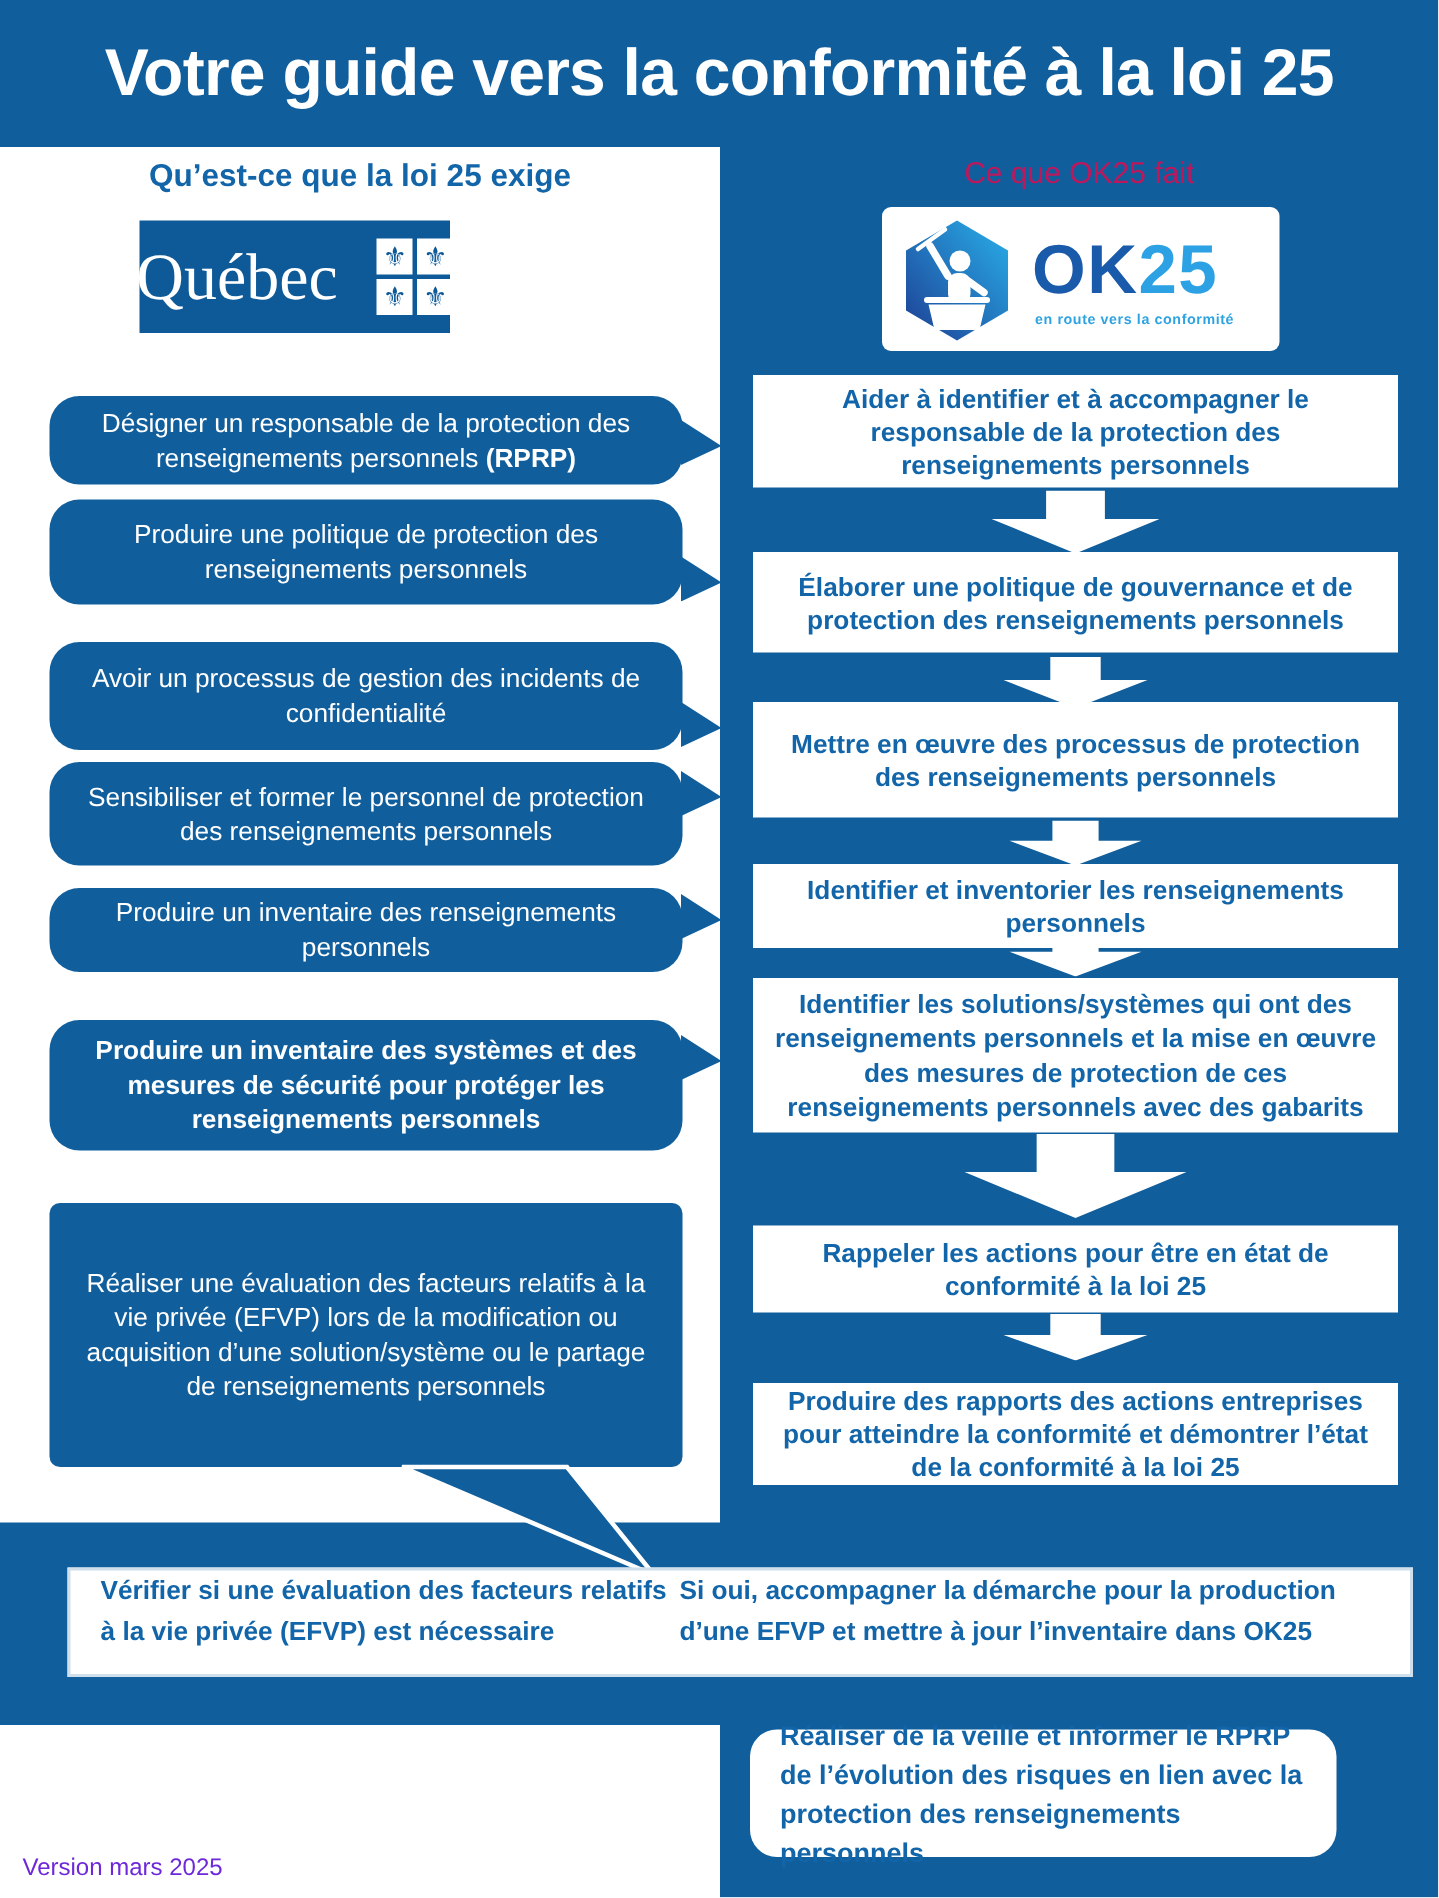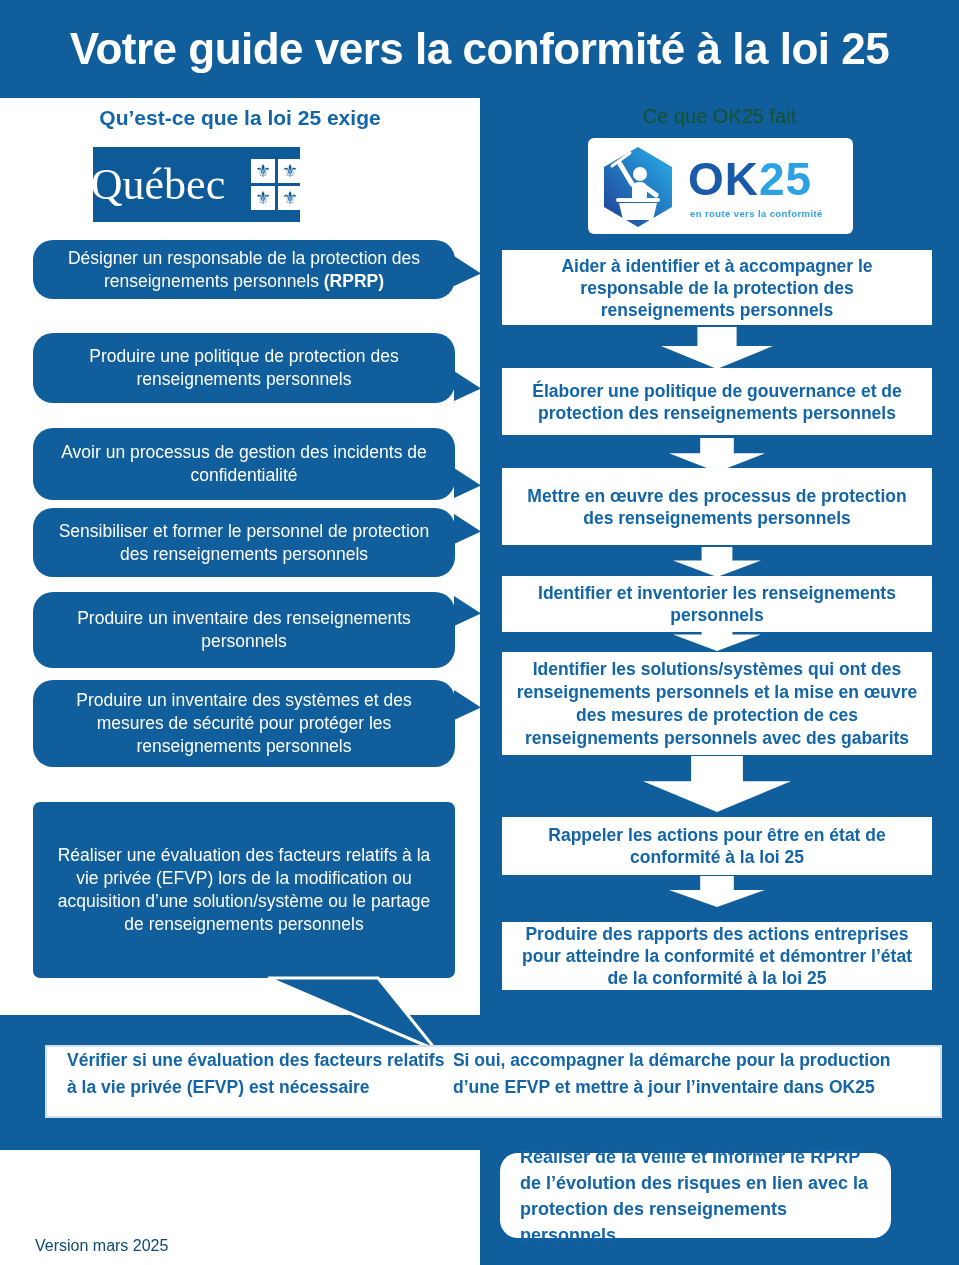--- a/index.html
+++ b/index.html
@@ -8,21 +8,21 @@
 
   
   .top-banner{position:absolute;left:0;top:0;width:959px;height:98px;background:#115E9C;}
   .right-col-bg{position:absolute;left:480px;top:98px;width:479px;height:1167px;background:#115E9C;}
   .blue-band{position:absolute;left:0;top:1015px;width:480px;height:135px;background:#115E9C;}
 
   .page-title{position:absolute;left:0;top:0;width:959px;height:98px;display:flex;align-items:center;justify-content:center;
     color:#ffffff;font-size:44px;font-weight:700;letter-spacing:-0.5px;}
 
   .left-heading{position:absolute;left:0;top:106px;width:480px;text-align:center;color:#1265A8;font-size:21px;font-weight:700;}
-  .right-heading{position:absolute;left:480px;top:105px;width:479px;text-align:center;color:#14532d;font-size:20px;font-weight:400;}
+  .right-heading{position:absolute;left:480px;top:105px;width:479px;text-align:center;color:#be185d;font-size:20px;font-weight:400;}
 
   
   .quebec-logo{position:absolute;left:93px;top:147px;width:207px;height:75px;background:#0E5A99;
     display:flex;align-items:center;justify-content:center;gap:26px;}
   .quebec-wordmark{font-family:"Liberation Serif",serif;color:#ffffff;font-size:44px;font-weight:400;line-height:1;}
   .quebec-flag{display:grid;grid-template-columns:24px 24px;grid-template-rows:24px 24px;gap:3px;}
   .quebec-flag .cell{background:#ffffff;color:#0E5A99;font-size:18px;line-height:24px;text-align:center;}
 
   
   .ok25-logo{position:absolute;left:588px;top:138px;width:265px;height:96px;background:#ffffff;border-radius:6px;}
@@ -31,26 +31,26 @@
   .ok25-name .dark{color:#1A5AAB;}
   .ok25-name .light{color:#2CA2E4;}
   .ok25-tagline{position:absolute;left:102px;top:70px;width:158px;font-size:9.5px;font-weight:700;color:#2FA3E2;letter-spacing:0.4px;}
 
   
   .bubble{position:absolute;left:33px;width:422px;background:#115E9C;border-radius:20px;color:#ffffff;
     font-size:17.5px;line-height:23px;text-align:center;display:flex;align-items:center;justify-content:center;
     padding:0 22px;box-sizing:border-box;}
   .bubble .tail{position:absolute;right:-26px;width:27px;height:30px;background:#115E9C;
     clip-path:polygon(0 0,100% 58%,0 100%);}
-  .b1{top:240px;height:59px;}
+  .b1{top:264px;height:59px;}
   .b2{top:333px;height:70px;}
   .b3{top:428px;height:72px;}
   .b4{top:508px;height:69px;}
-  .b5{top:592px;height:76px;}
-  .b6{top:680px;height:87px;}
+  .b5{top:592px;height:56px;}
+  .b6{top:680px;height:87px;font-weight:bold;}
   .b7{top:802px;height:176px;border-radius:7px;}
 
   .b7-tail-svg{position:absolute;left:240px;top:970px;}
 
   
   .rbox{position:absolute;left:502px;width:430px;background:#ffffff;color:#1265A8;font-weight:700;
     font-size:17.5px;line-height:22px;text-align:center;display:flex;align-items:center;justify-content:center;
     padding:14px 12px;box-sizing:border-box;}
   .r1{top:250px;height:75px;}
   .r2{top:368px;height:67px;}
@@ -65,21 +65,21 @@
   
   .efvp-banner{position:absolute;left:45px;top:1045px;width:897px;height:73px;background:#ffffff;border:2px solid #cfe0ec;
     box-sizing:border-box;color:#1265A8;font-weight:700;font-size:17.5px;line-height:27px;
     display:flex;flex-direction:row;justify-content:center;padding-left:20px;}
 
   
   .watch-box{position:absolute;left:500px;top:1153px;width:391px;height:85px;background:#ffffff;color:#1265A8;
     font-weight:700;font-size:18px;line-height:26px;display:flex;align-items:center;
     padding:2px 10px 2px 20px;box-sizing:border-box;text-align:left;border-radius:18px;}
 
-  .version{position:absolute;left:15px;top:1237px;color:#0c4a6e;font-size:16px;margin-left:20px;}
+  .version{position:absolute;left:15px;top:1237px;color:#6d28d9;font-size:16px;}
 </style>
 </head>
 <body>
 
 <div class="page">
 
   <div class="top-banner"></div>
   <div class="right-col-bg"></div>
   <div class="blue-band"></div>
 

